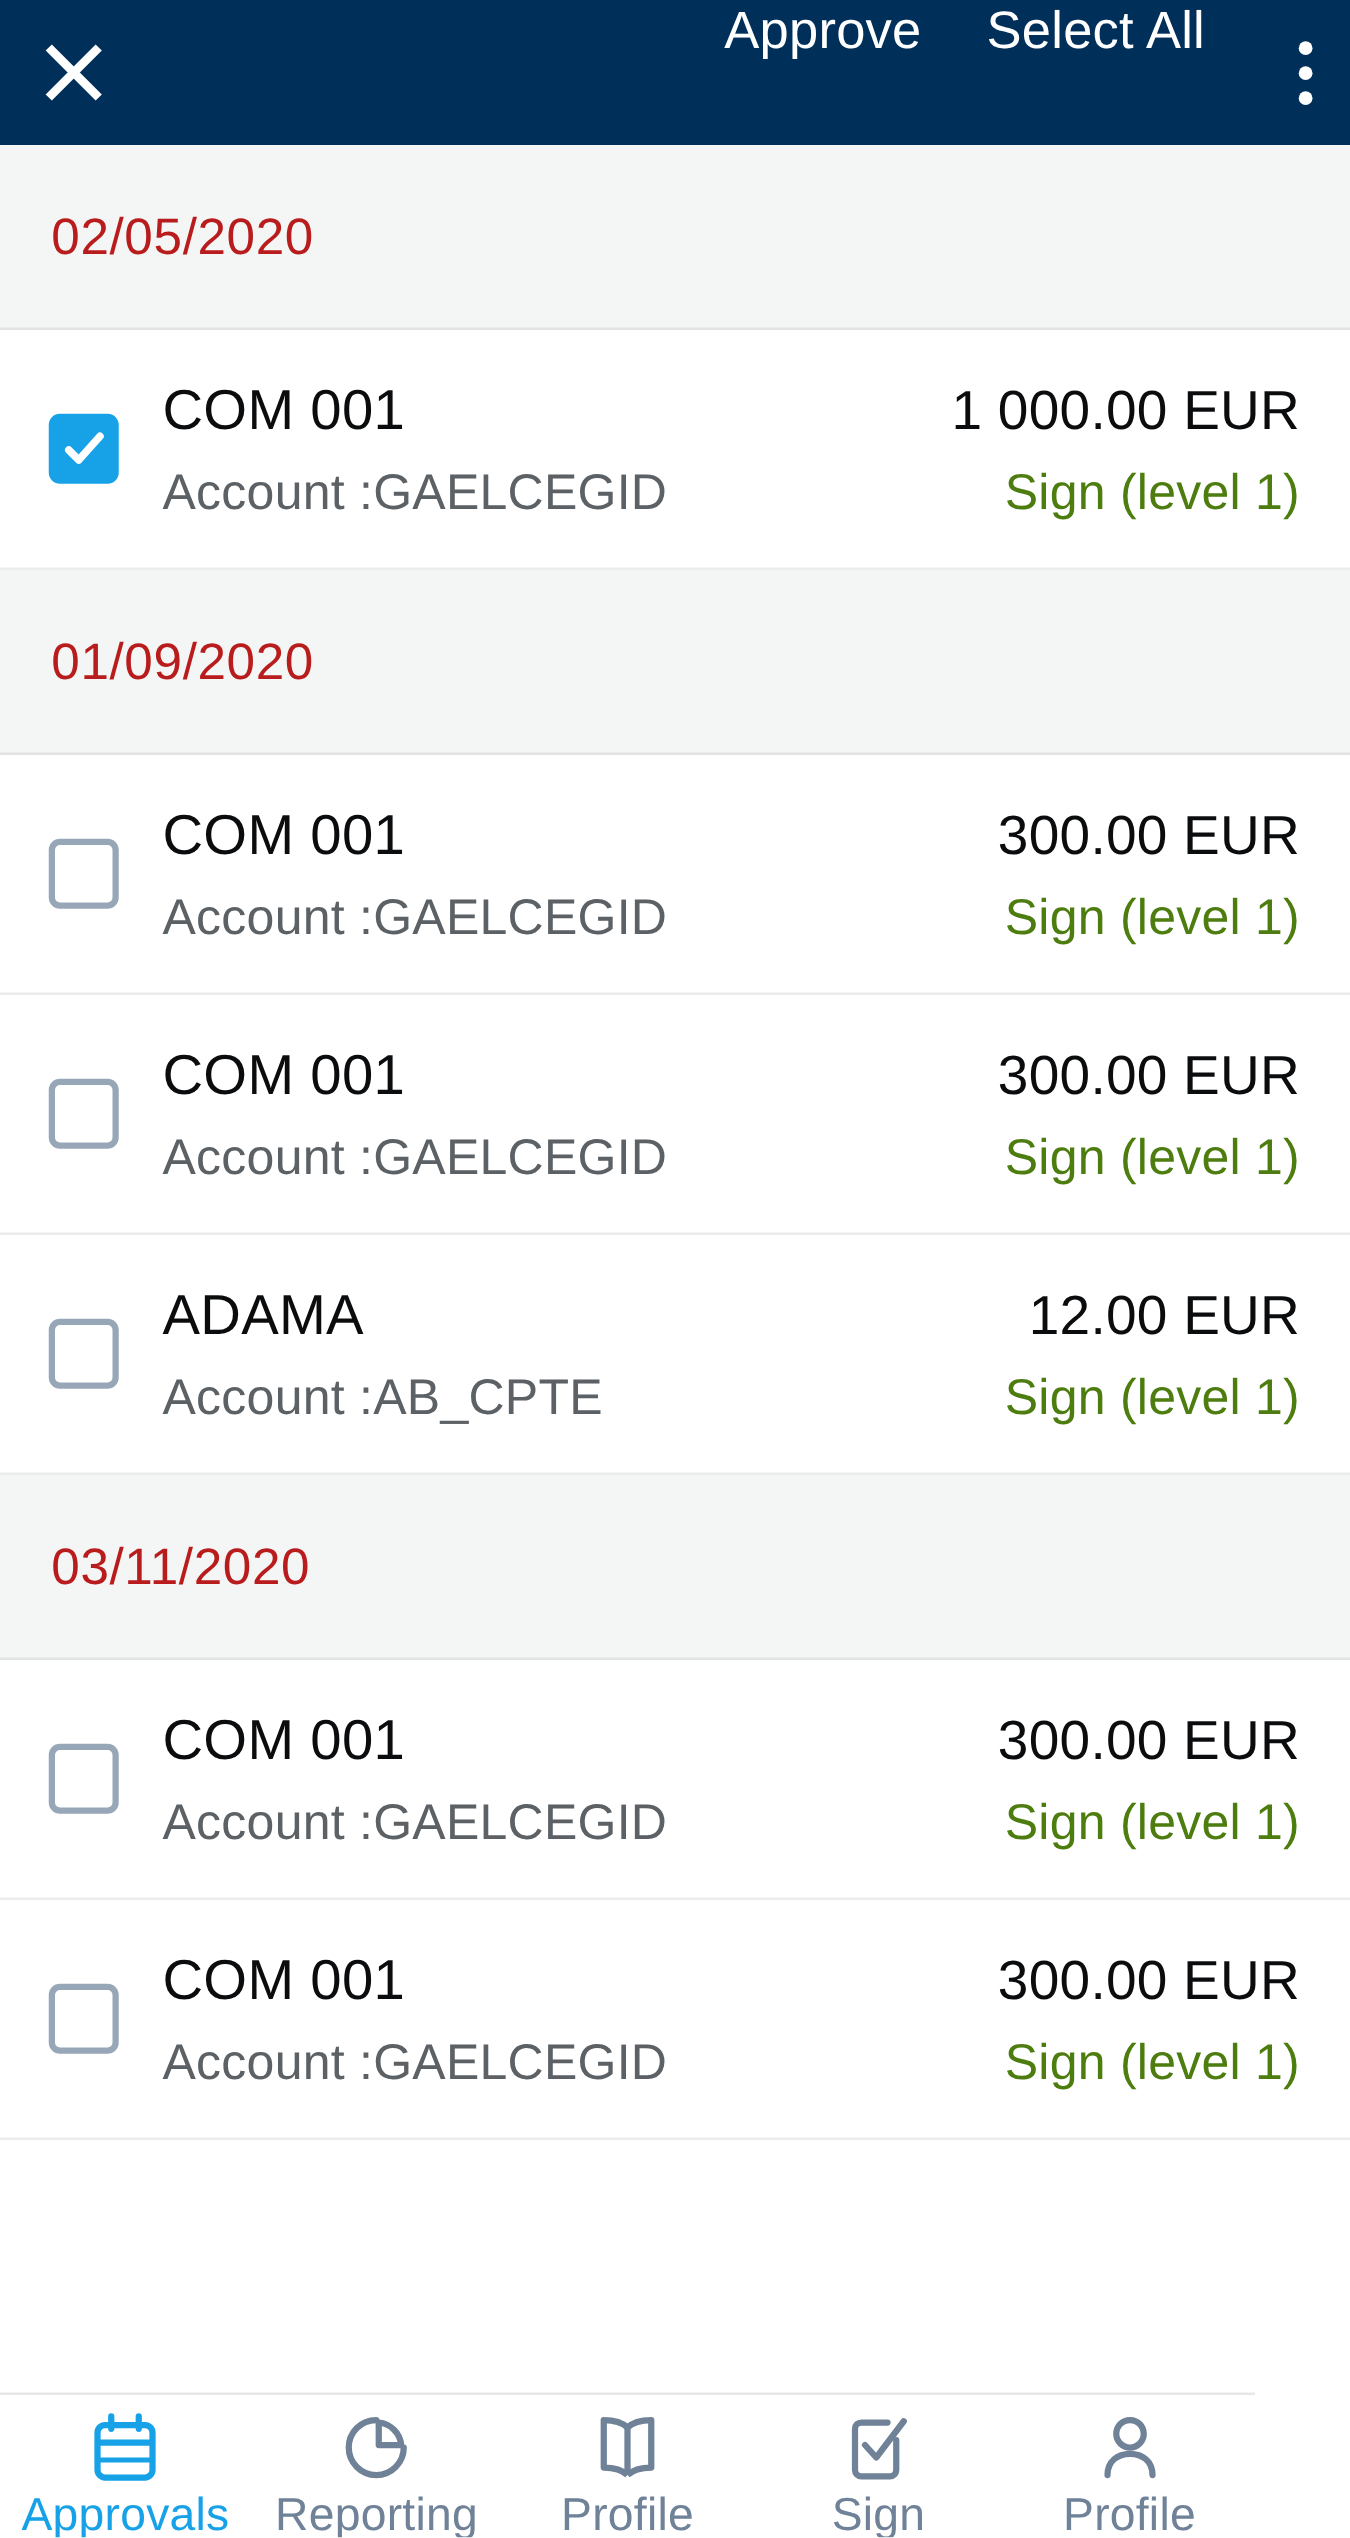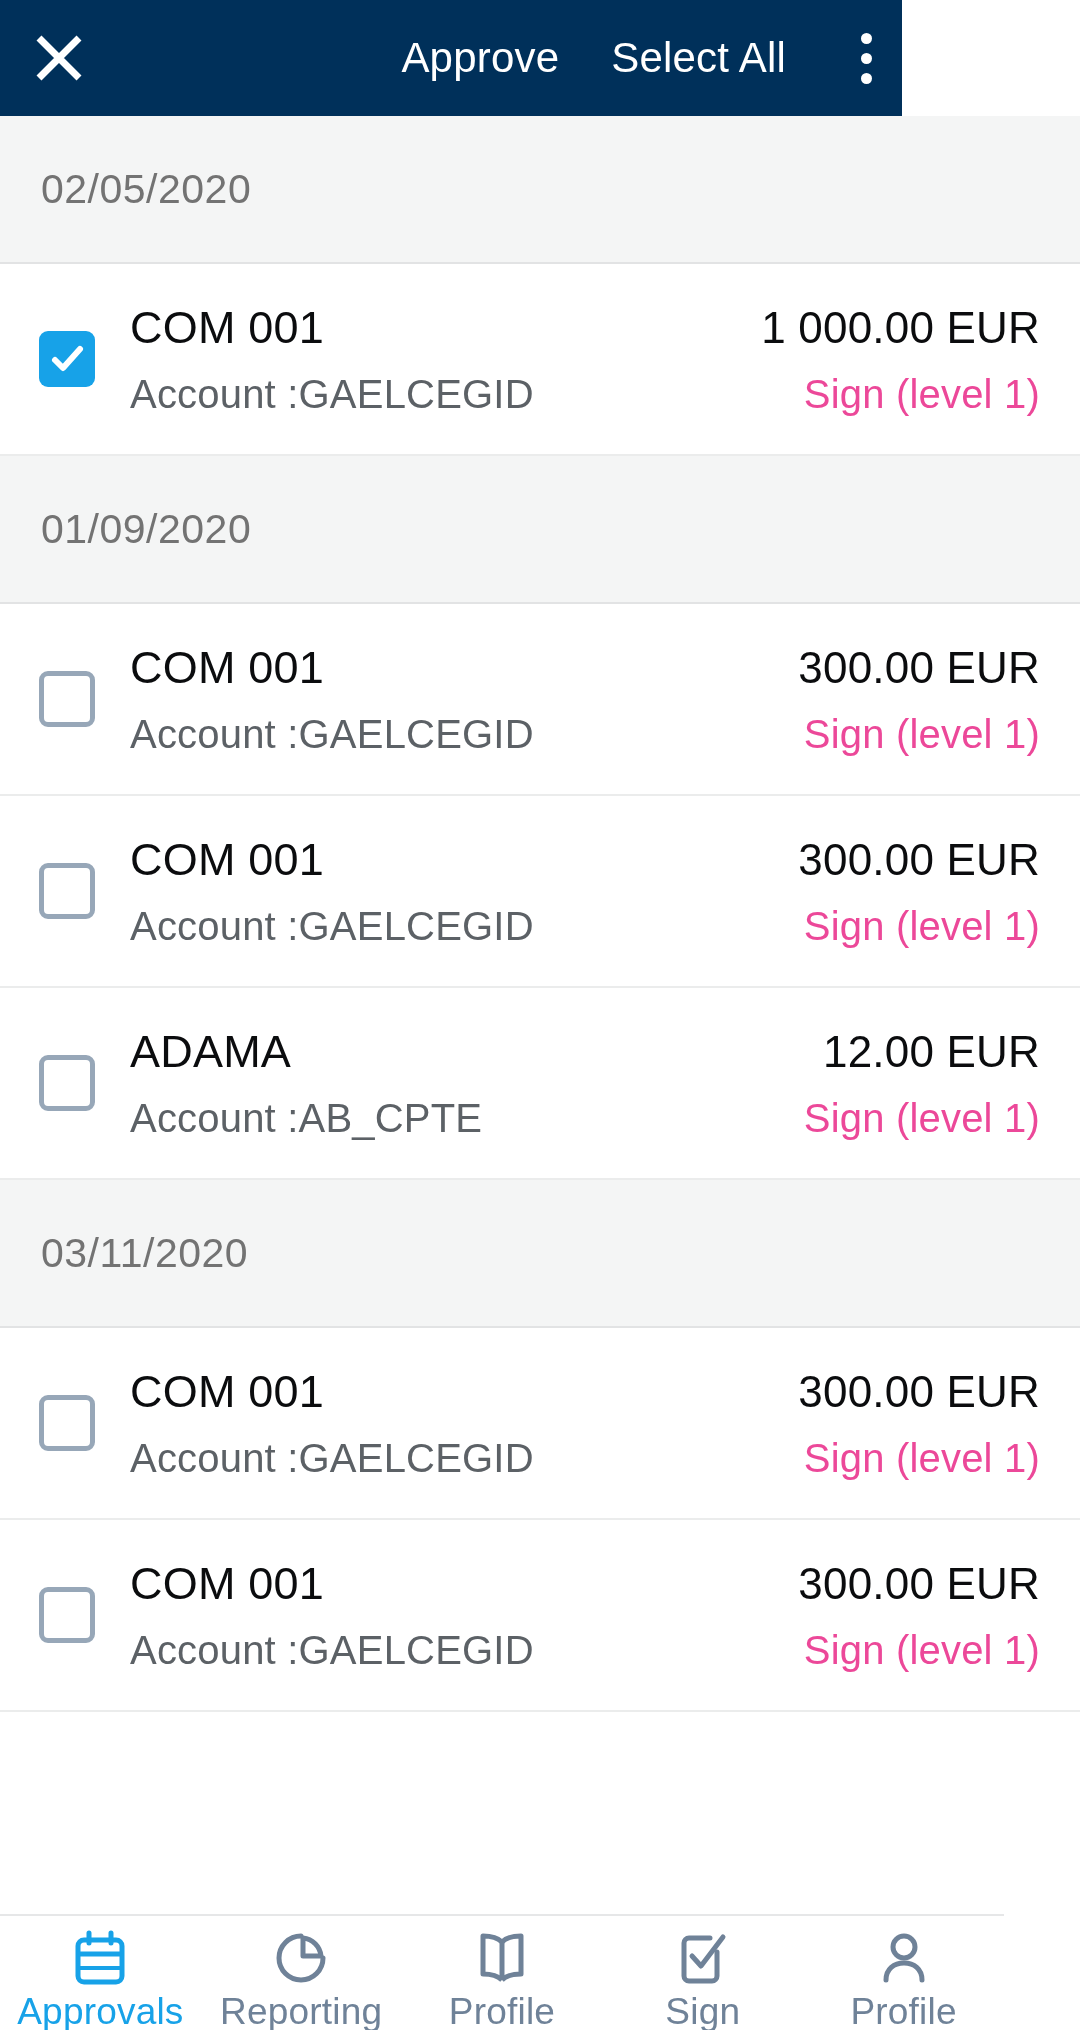--- a/index.html
+++ b/index.html
@@ -17,25 +17,25 @@
     width: 1080px;
     height: 2030px;
     background: #ffffff;
     overflow: hidden;
   }
 
   
   .appbar {
     position: absolute;
     top: 0; left: 0;
-    width: 902px;
+    width: 1080px;
     height: 116px;
     background: #00305a;
     display: flex;
-    align-items: center;
+    align-items: flex-start;
   }
   .appbar-close {
     width: 118px;
     height: 116px;
     display: flex;
     align-items: center;
     justify-content: center;
     flex: none;
   }
   .appbar-close svg { display: block; }
@@ -82,21 +82,21 @@
   .date-header {
     height: 148px;
     background: #f4f5f5;
     border-bottom: 2px solid #e2e3e4;
     display: flex;
     align-items: center;
     padding-left: 41px;
   }
   .date-header.first { border-top: none; }
   .date-header-text {
-    color: #737373;
+    color: #b91c1c;
     font-size: 41px;
     font-weight: 400;
     letter-spacing: 0.5px;
   }
 
   .row {
     height: 192px;
     background: #ffffff;
     border-bottom: 2px solid #ebecec;
     display: flex;
@@ -163,21 +163,21 @@
     white-space: nowrap;
   }
   .row-account {
     color: #5c6166;
     font-size: 40px;
     font-weight: 400;
     letter-spacing: 0.2px;
     white-space: nowrap;
   }
   .row-status {
-    color: #ec4899;
+    color: #4d7c0f;
     font-size: 40px;
     font-weight: 400;
     letter-spacing: 0.2px;
     white-space: nowrap;
   }
 
   
   .bottomnav {
     position: absolute;
     left: 0;

